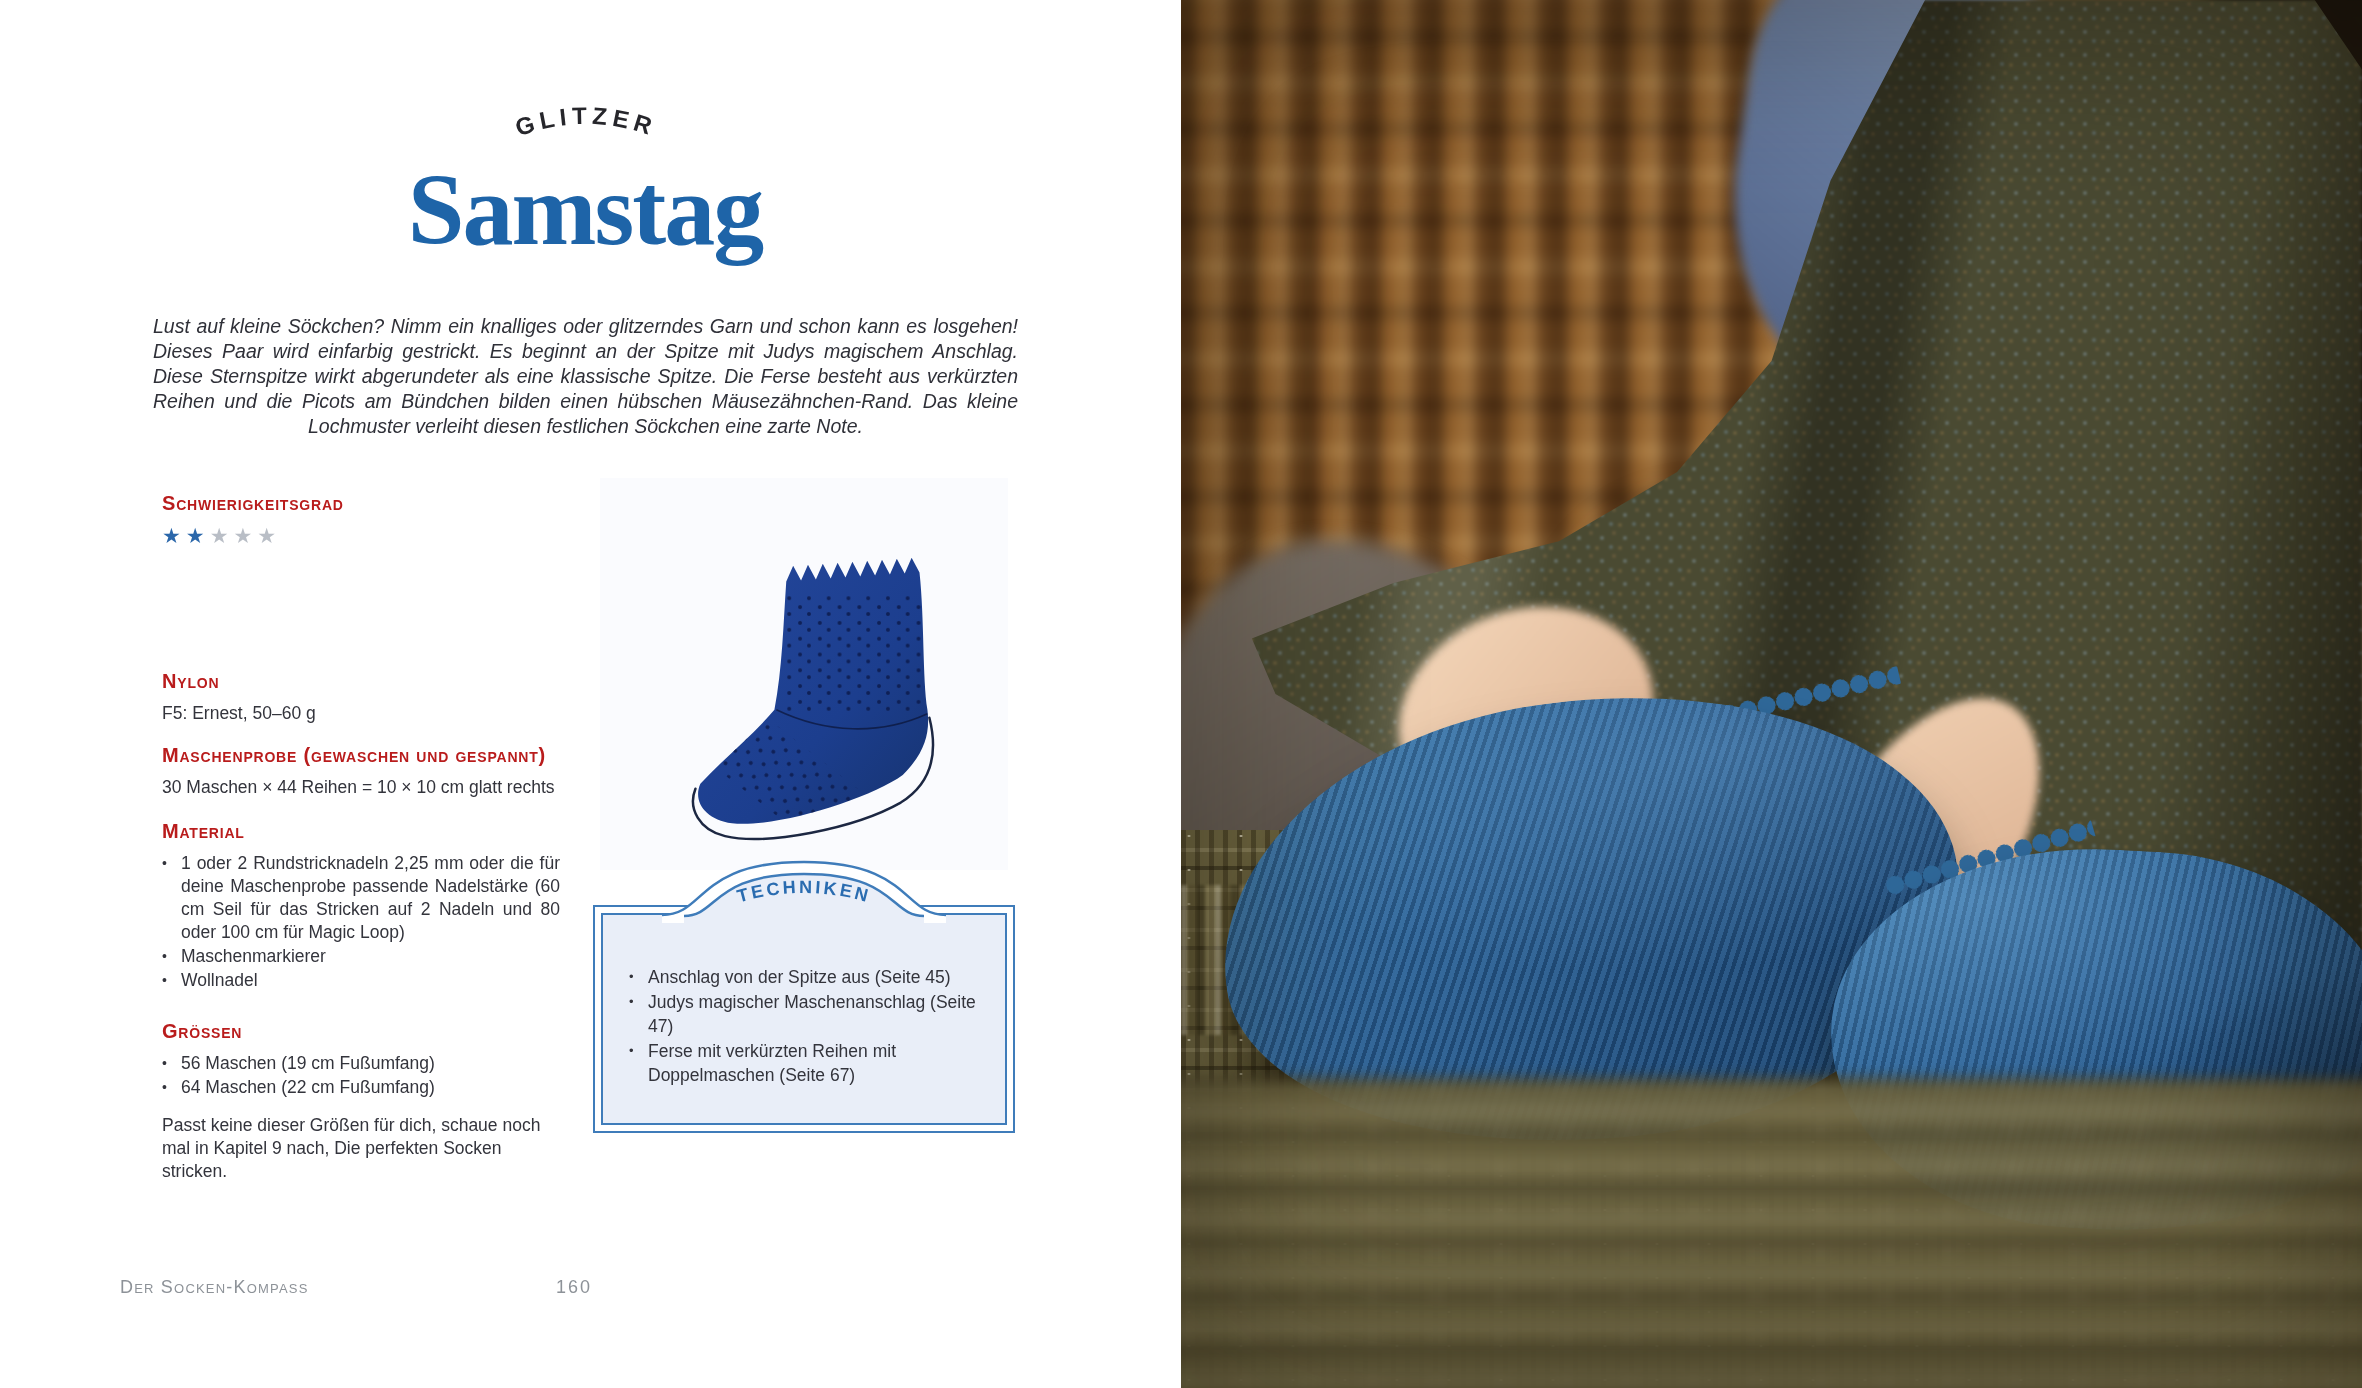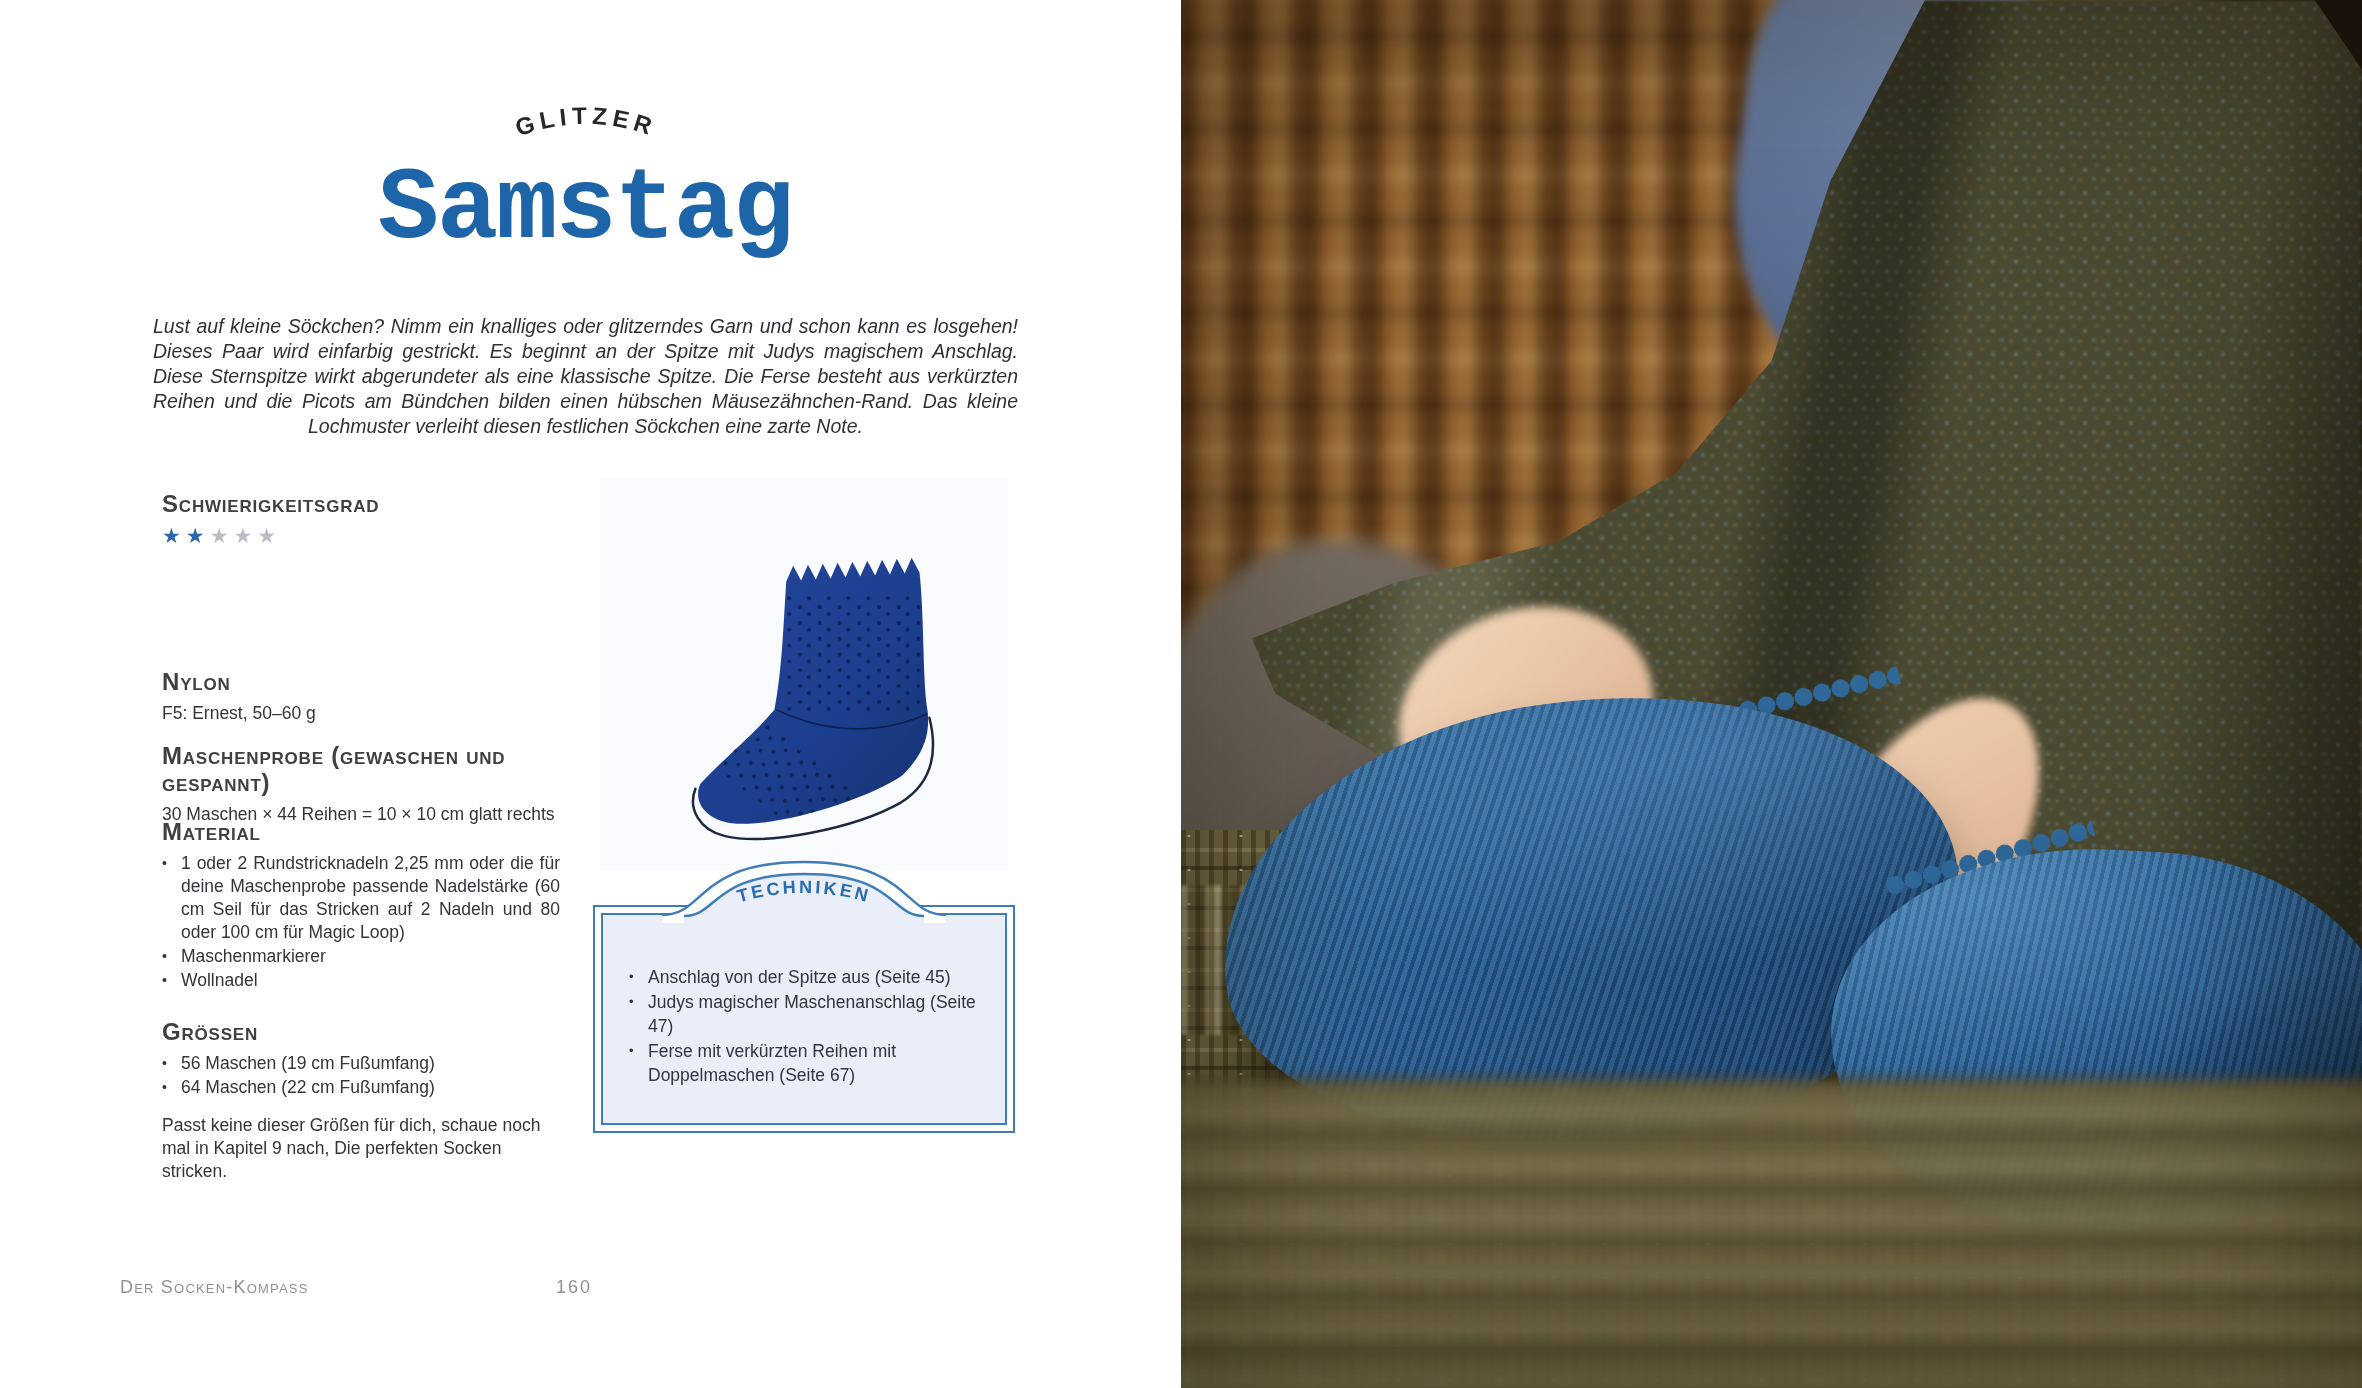--- a/index.html
+++ b/index.html
@@ -1,27 +1,27 @@
 <!DOCTYPE html>
 <html lang="de"><head>
 <meta charset="utf-8">
 <style>
   html,body{margin:0;padding:0;background:#ffffff;}
   .stage{position:relative;width:2362px;height:1388px;background:#ffffff;overflow:hidden;
          font-family:"Liberation Sans",sans-serif;color:#33343c;}
   
   .kicker-svg{position:absolute;left:468px;top:88px;width:236px;height:74px;}
   .page-title{position:absolute;left:155px;top:86px;width:860px;text-align:center;
-    font-family:Liberation Mono, monospace;font-weight:bold;font-size:102px;line-height:1.1;
+    font-family:Liberation Serif, serif;font-weight:bold;font-size:102px;line-height:1.1;
     color:#1e64a8;letter-spacing:-2px;}
   .intro{position:absolute;left:153px;top:294px;width:865px;font-style:italic;
     font-size:19.5px;line-height:25px;text-align:justify;text-align-last:center;color:#2f3038;}
   .col{position:absolute;left:162px;width:398px;}
-  .sec-heading{font-variant:small-caps;font-weight:bold;font-size:24px;line-height:27px;
-    color:#404040;letter-spacing:.8px;margin:0 0 7px 0;}
+  .sec-heading{font-variant:small-caps;font-weight:bold;font-size:20px;line-height:27px;
+    color:#b91c1c;letter-spacing:.8px;margin:0 0 7px 0;}
   .sec-body{font-size:17.5px;line-height:23px;margin:0;color:#33343c;text-align:justify;}
   .sec-body.nj{text-align:left;}
   .stars{font-size:21px;letter-spacing:5px;line-height:24px;}
   .stars .on{color:#2b67aa;} .stars .off{color:#b9bec6;}
   .blist .li{display:flex;gap:9px;font-size:17.5px;line-height:23px;margin:0 0 1px 0;}
   .blist .li .dot{flex:0 0 10px;font-size:14px;line-height:23px;color:#33343c;}
   .blist .li span:last-child{text-align:justify;}
   .blist.short .li span:last-child{text-align:left;}
   .size-note{font-size:17.5px;line-height:23px;margin:15px 0 0 0;text-align:left;}
   

